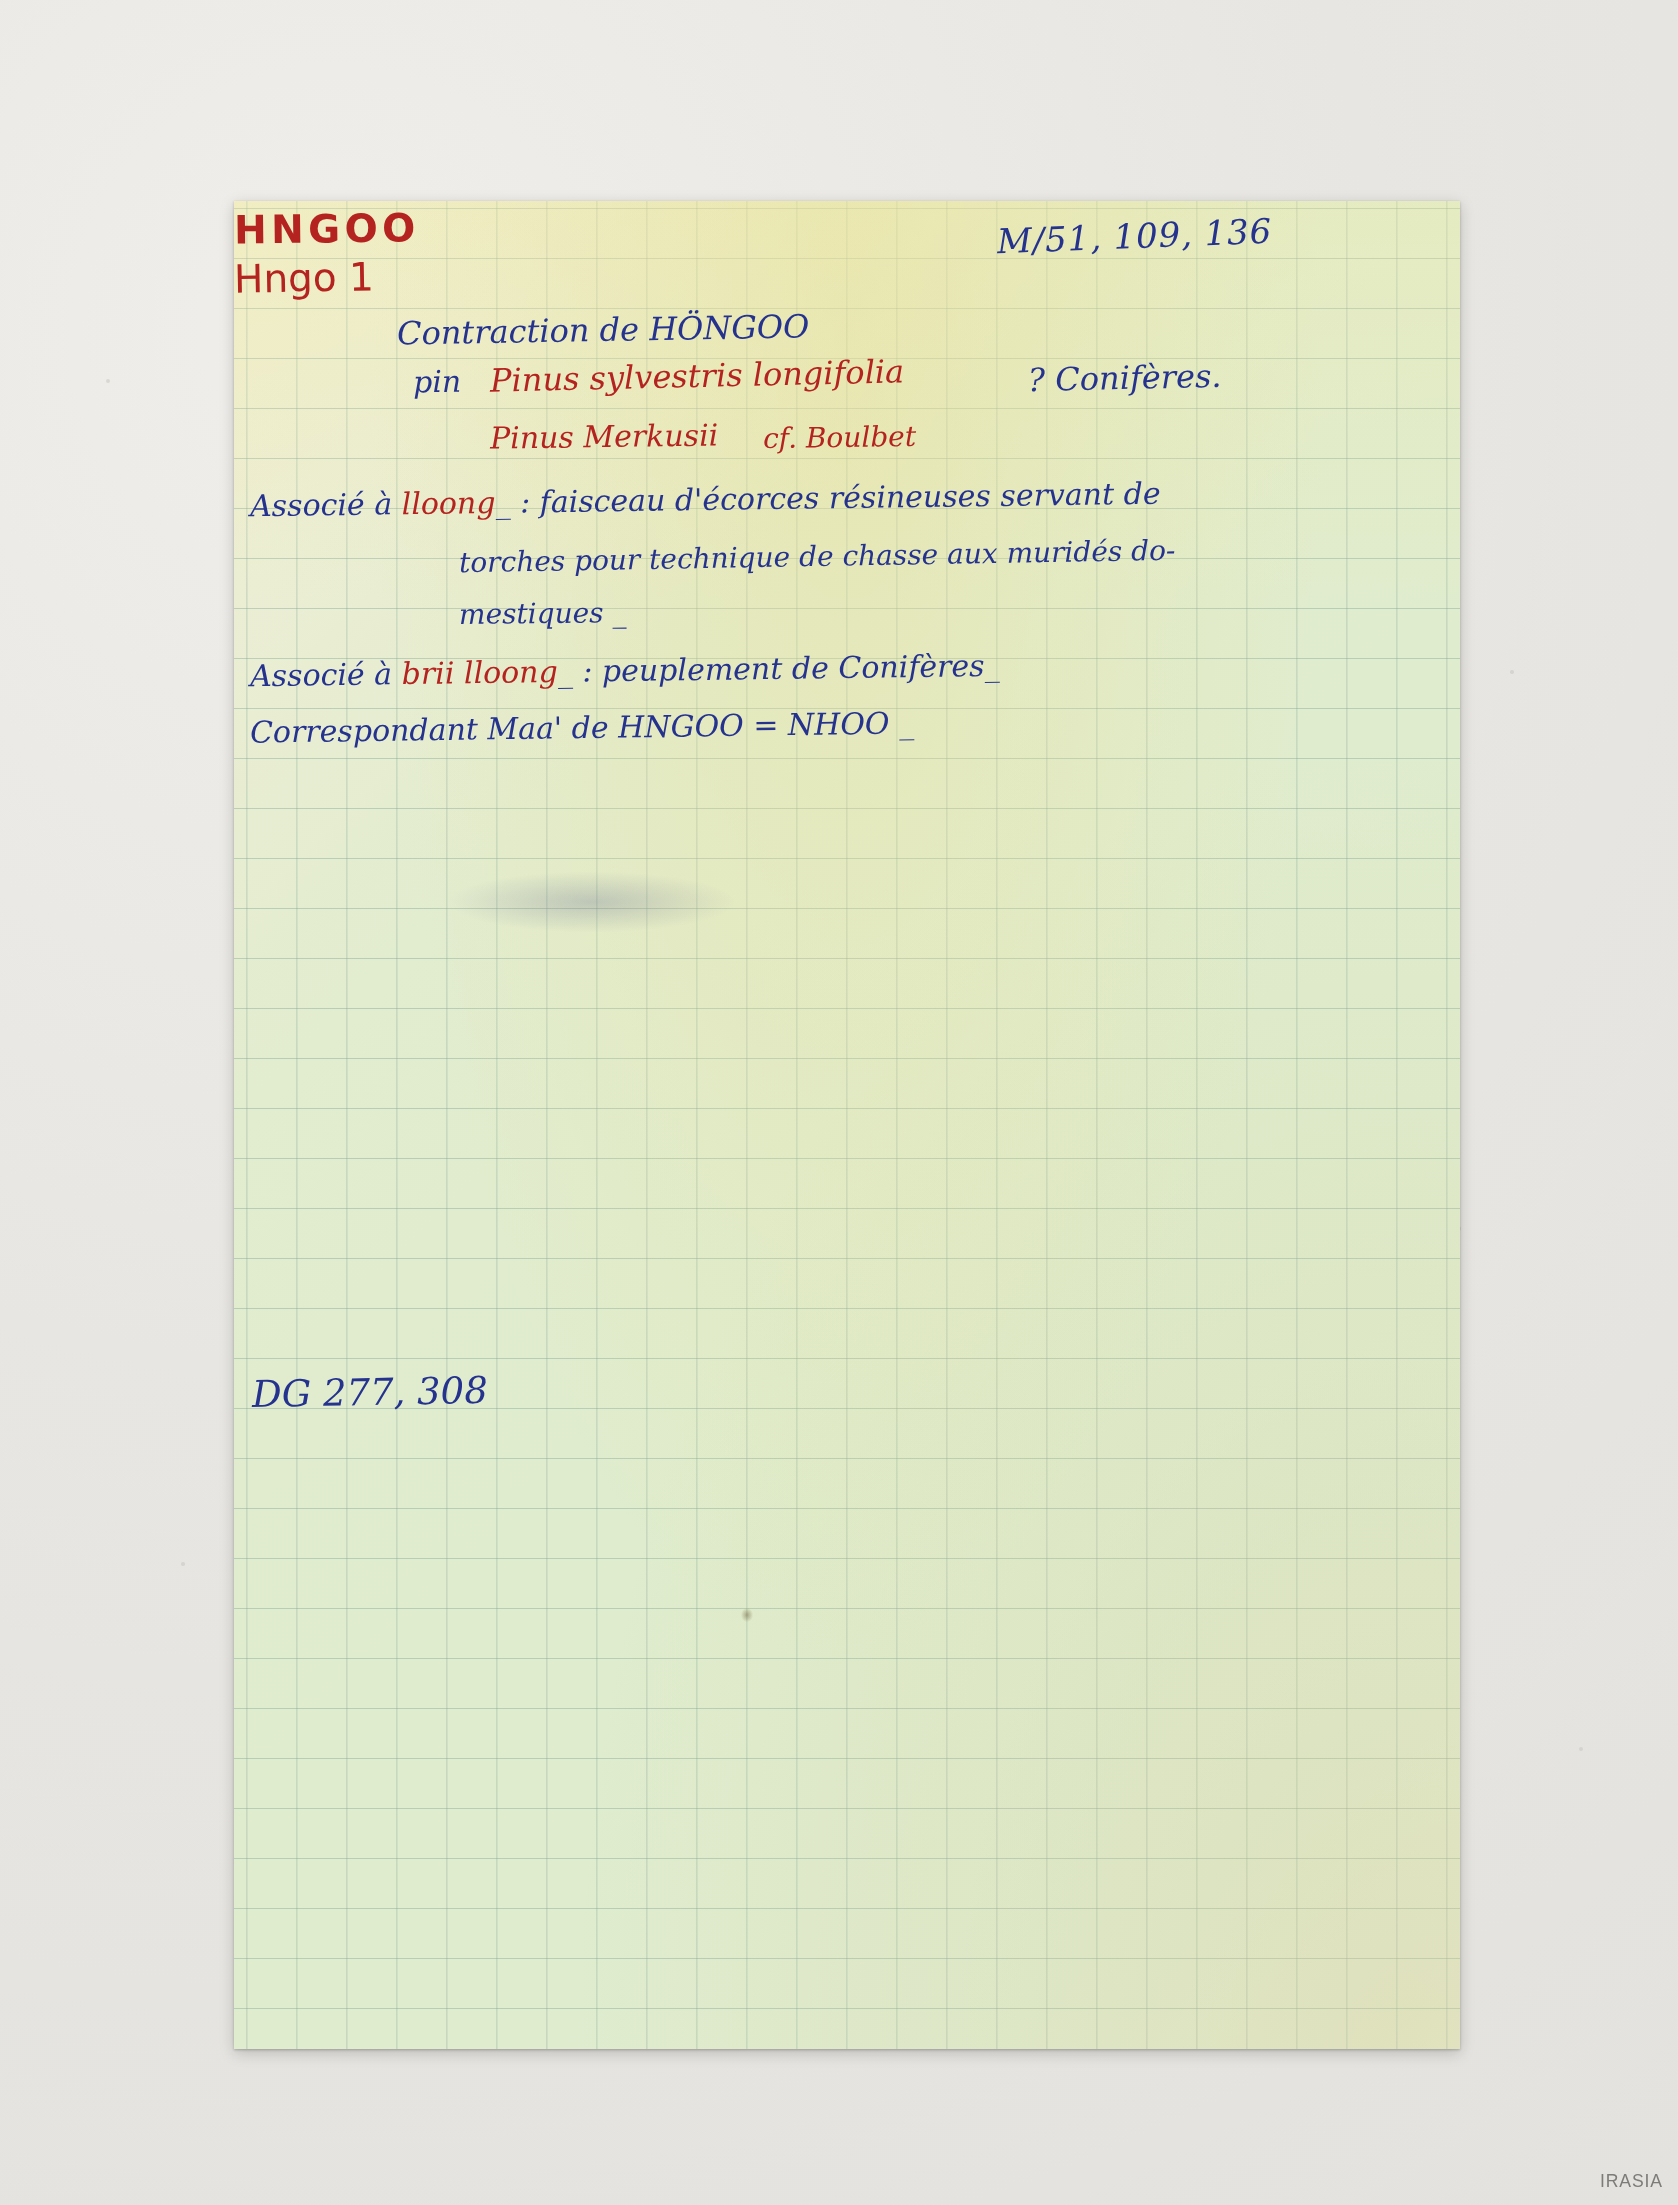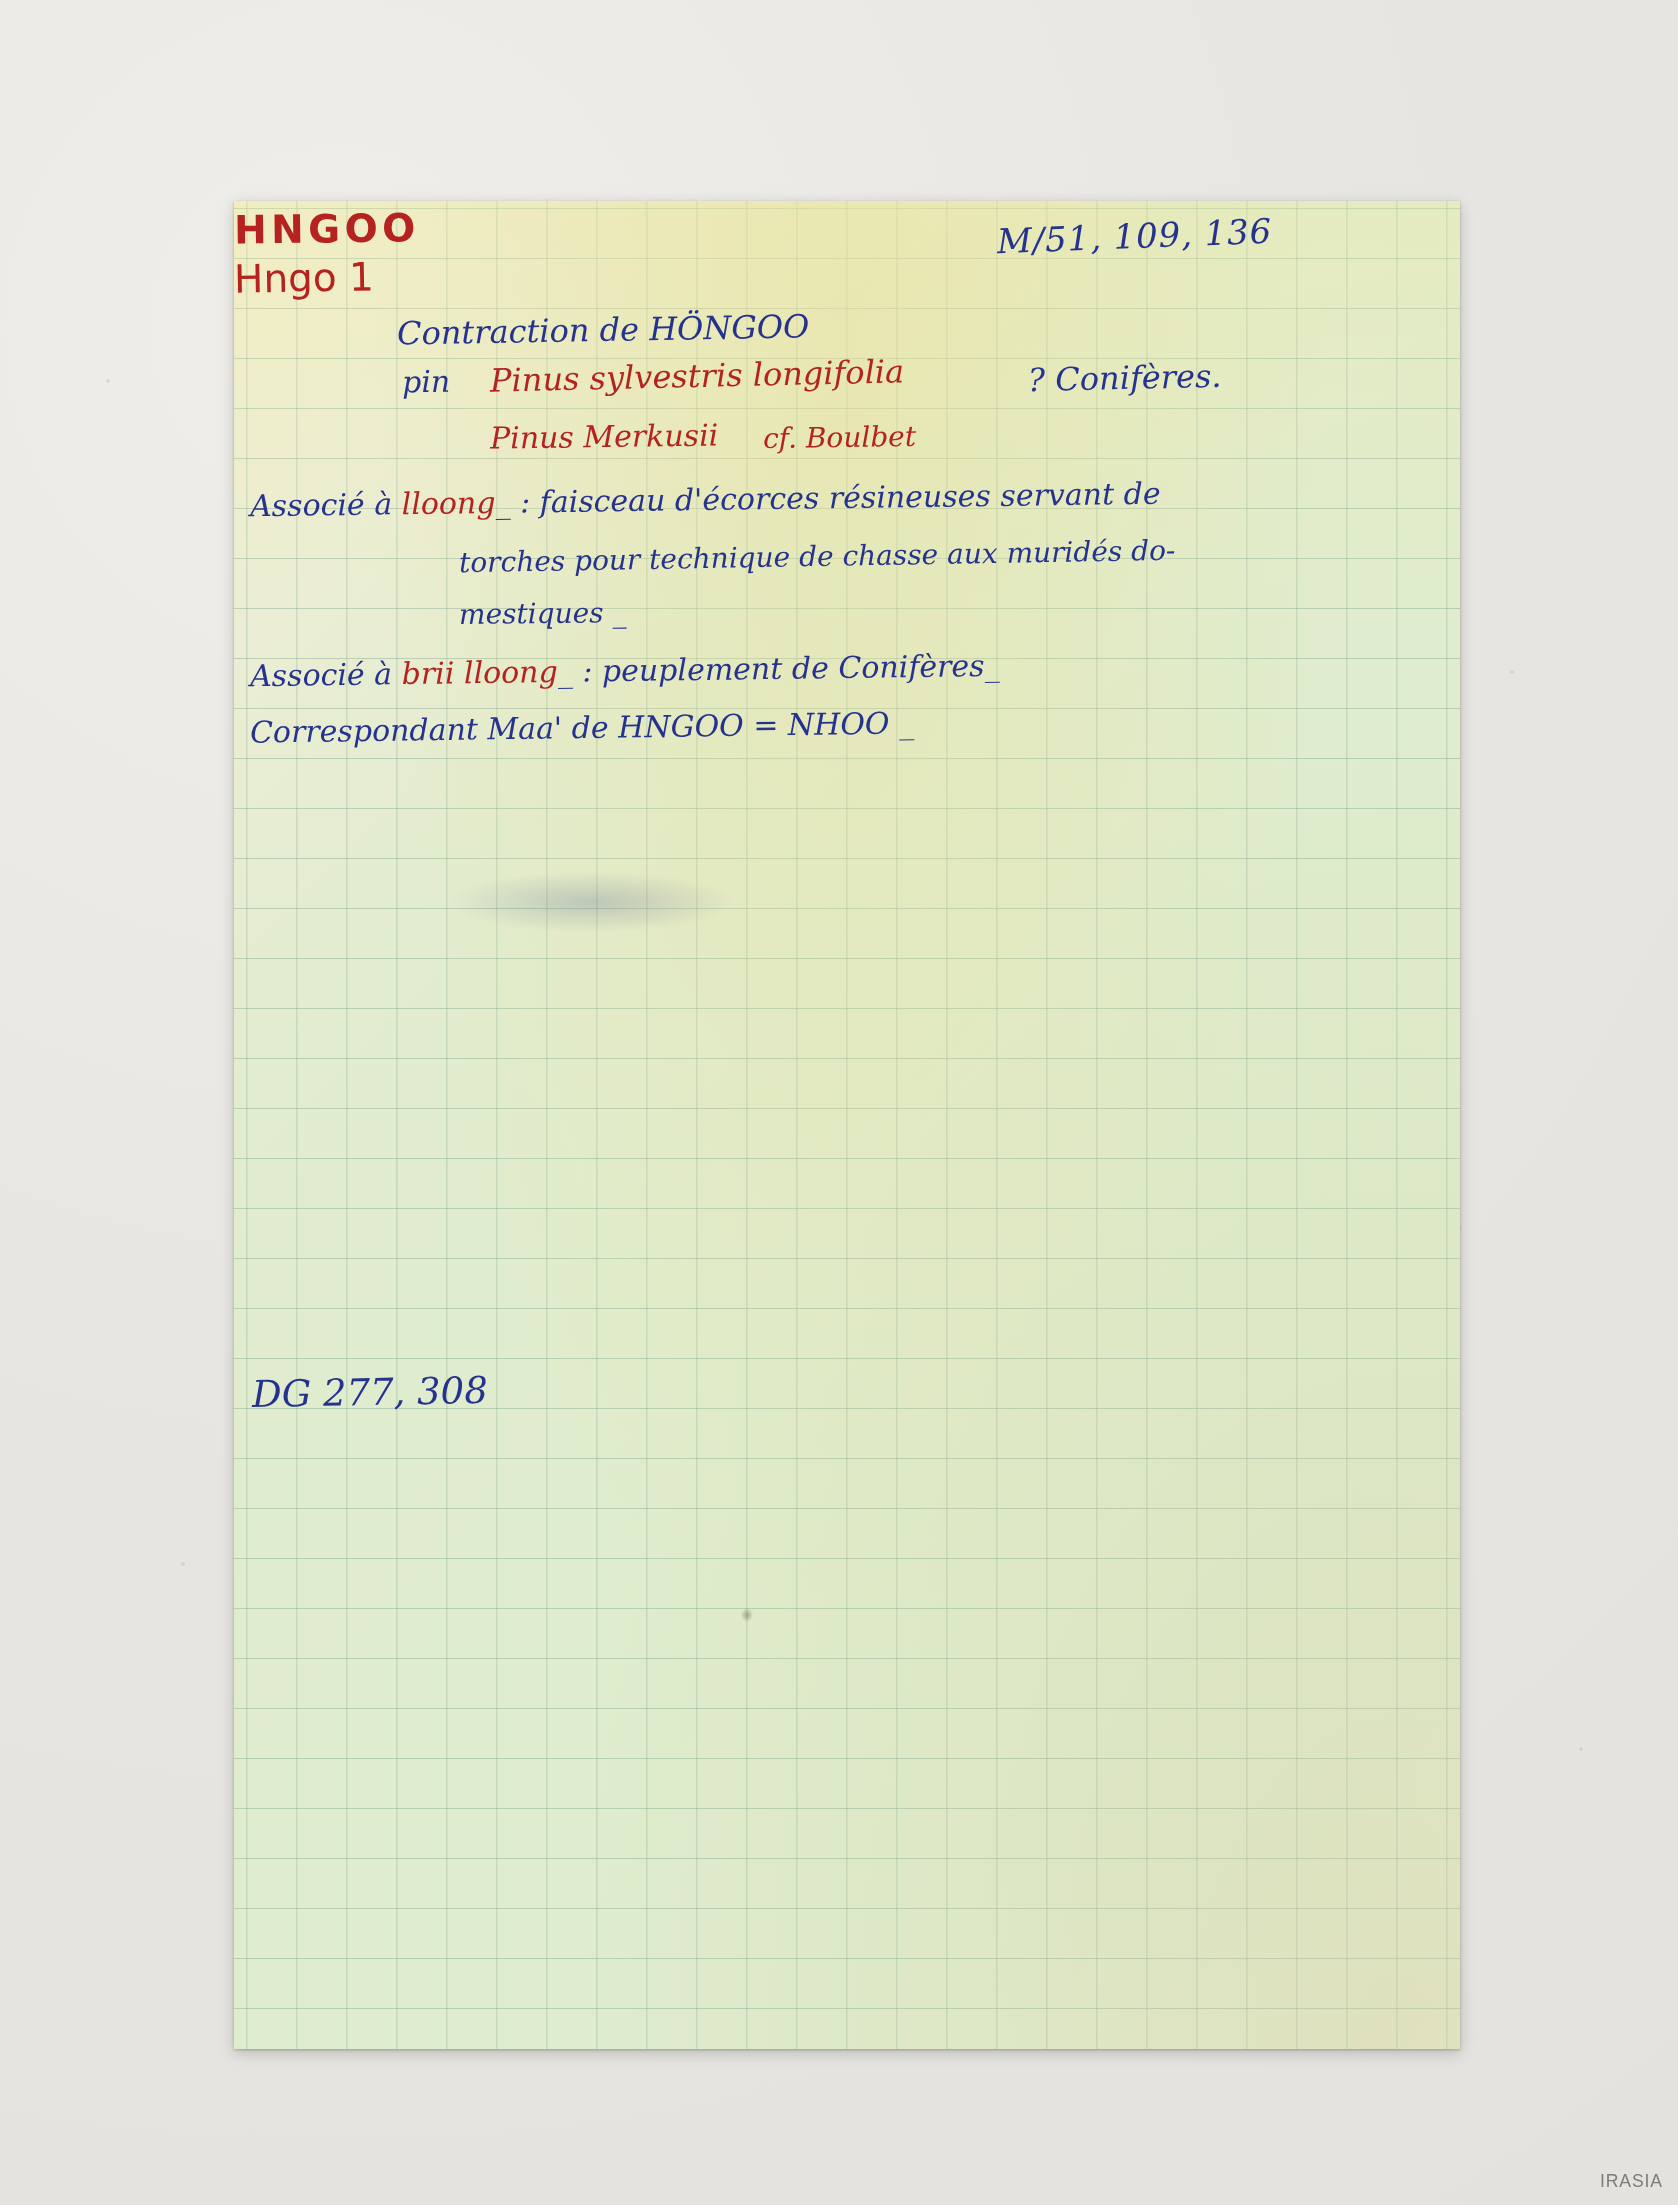--- a/index.html
+++ b/index.html
@@ -109,21 +109,21 @@
 
   #line-contraction {
     left: 163px;
     top: 113px;
     font-size: 32px;
     color: #25338f;
     transform: rotate(-1deg);
   }
 
   #line-pin-label {
-    left: 168px;
+    left: 179px;
     top: 166px;
     font-size: 30px;
     color: #25338f;
     transform: rotate(-1deg);
   }
   #line-pinus1 {
     left: 256px;
     top: 159px;
     font-size: 32px;
     color: #b4231f;

